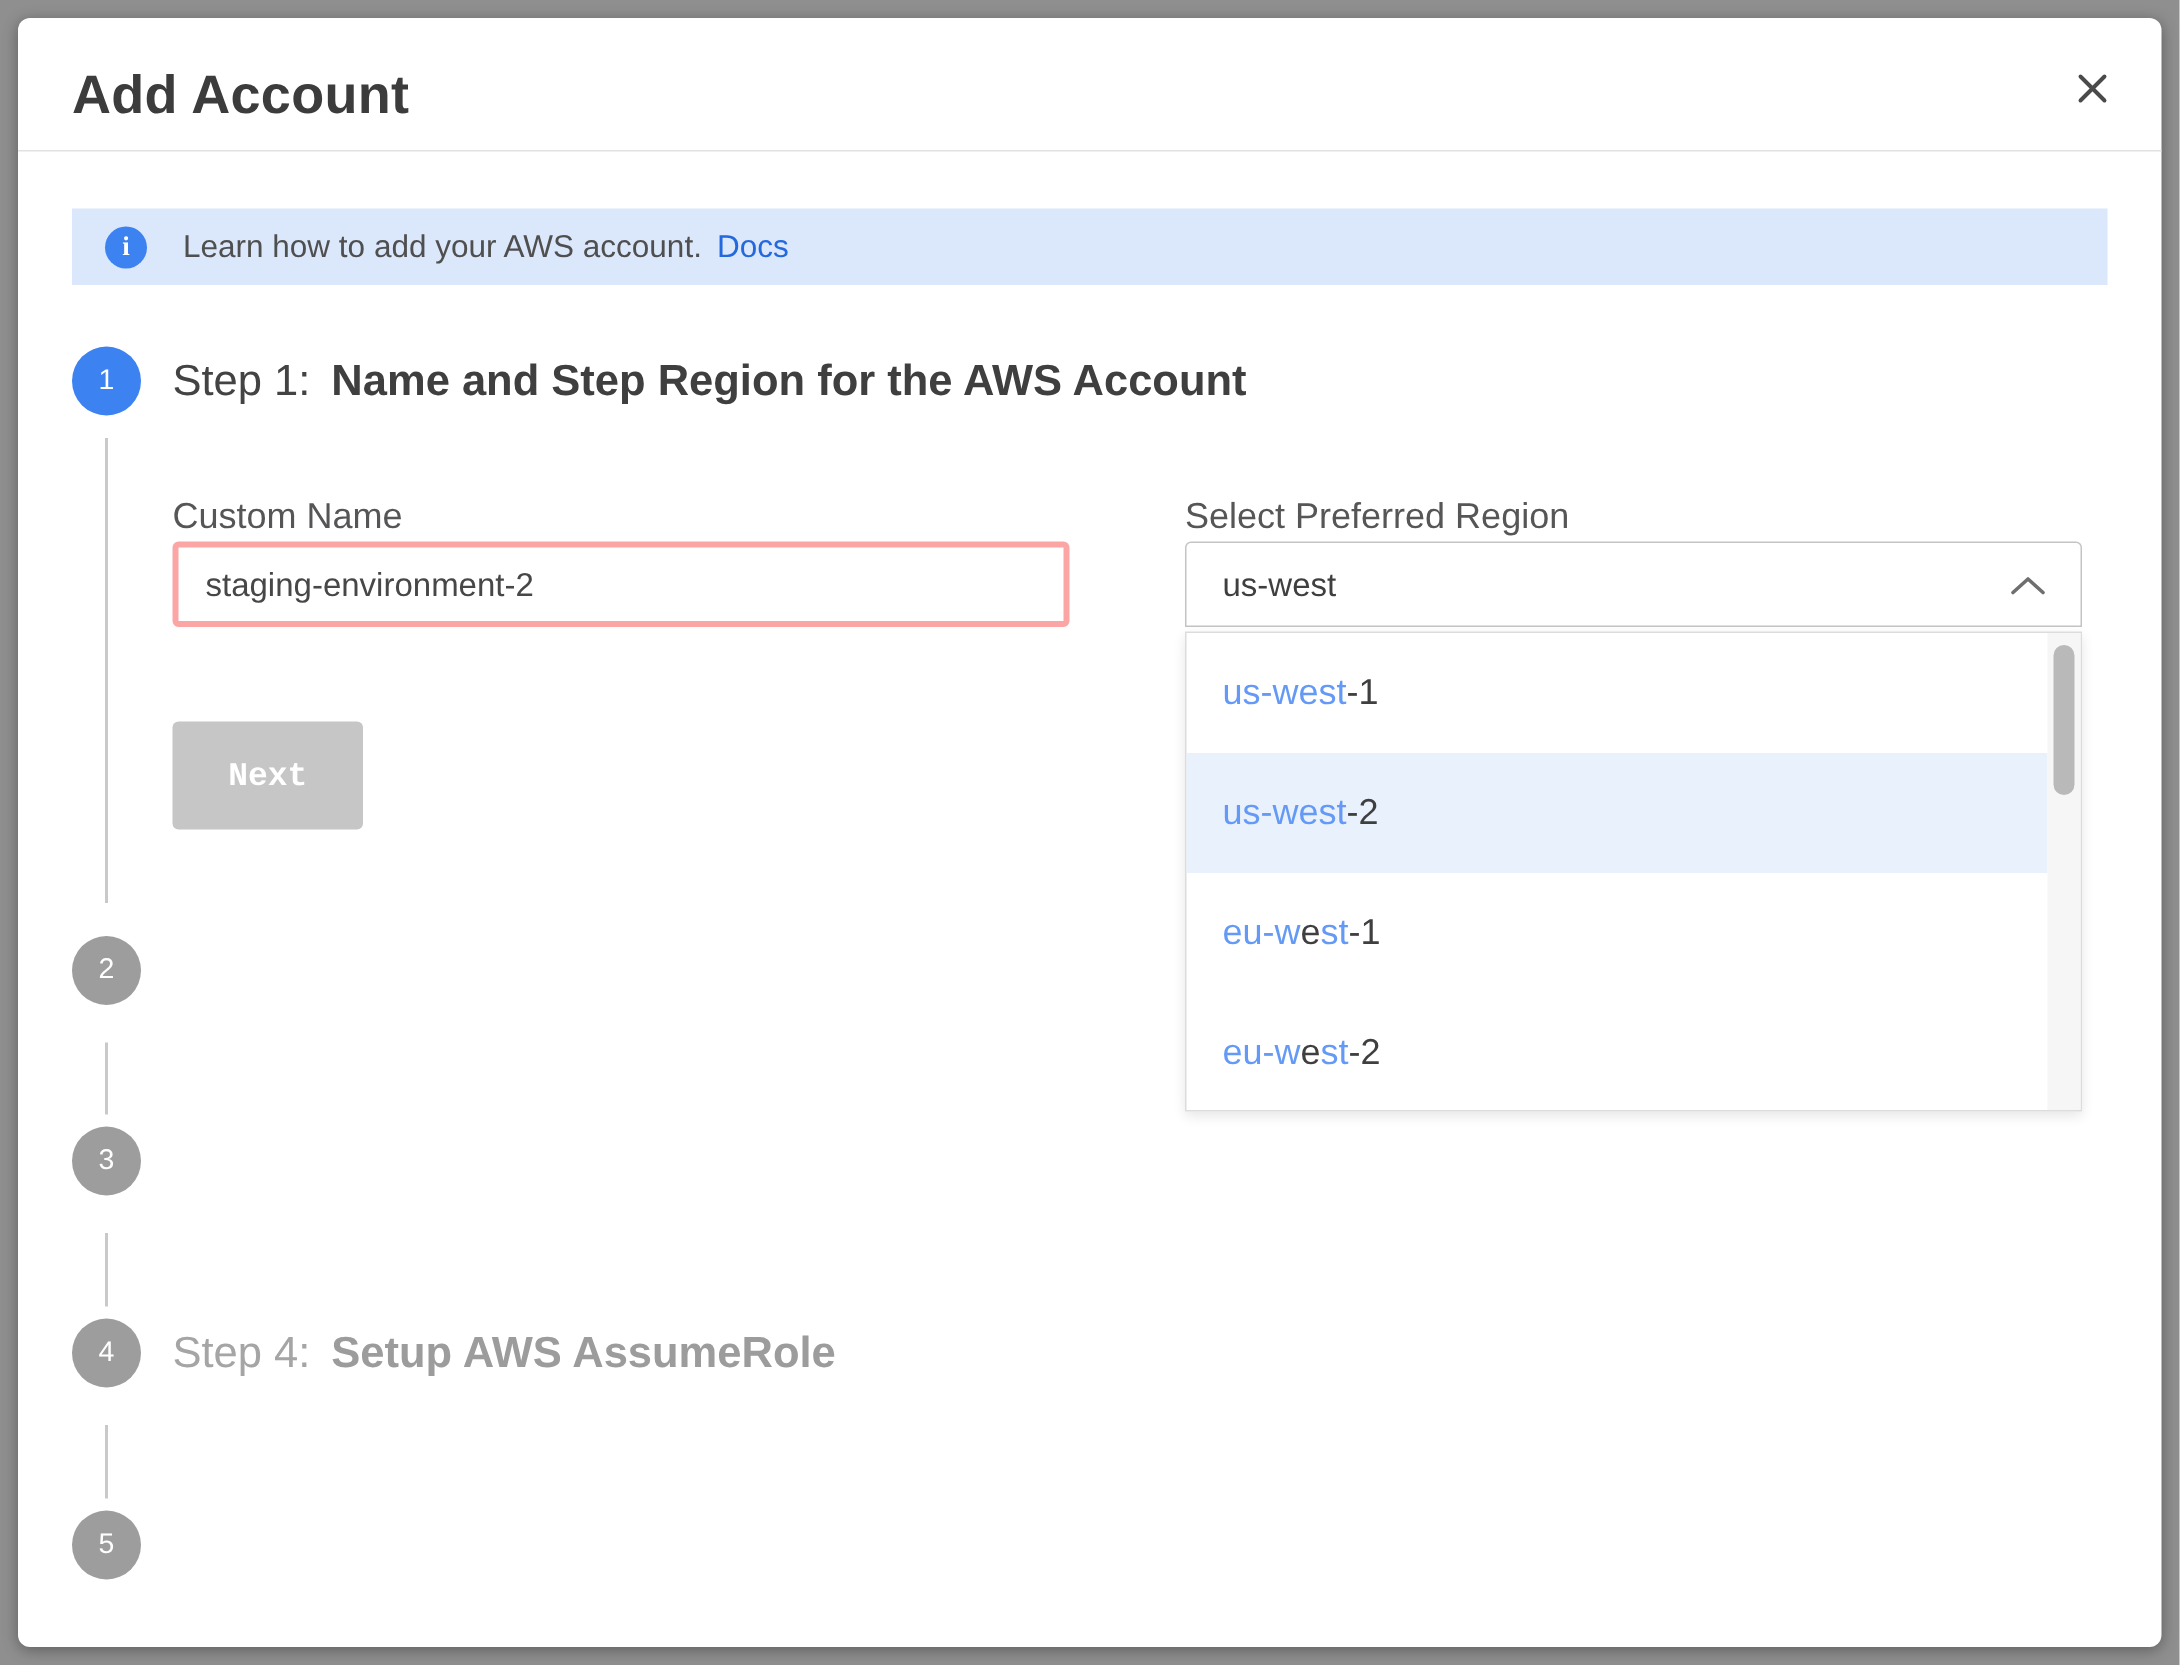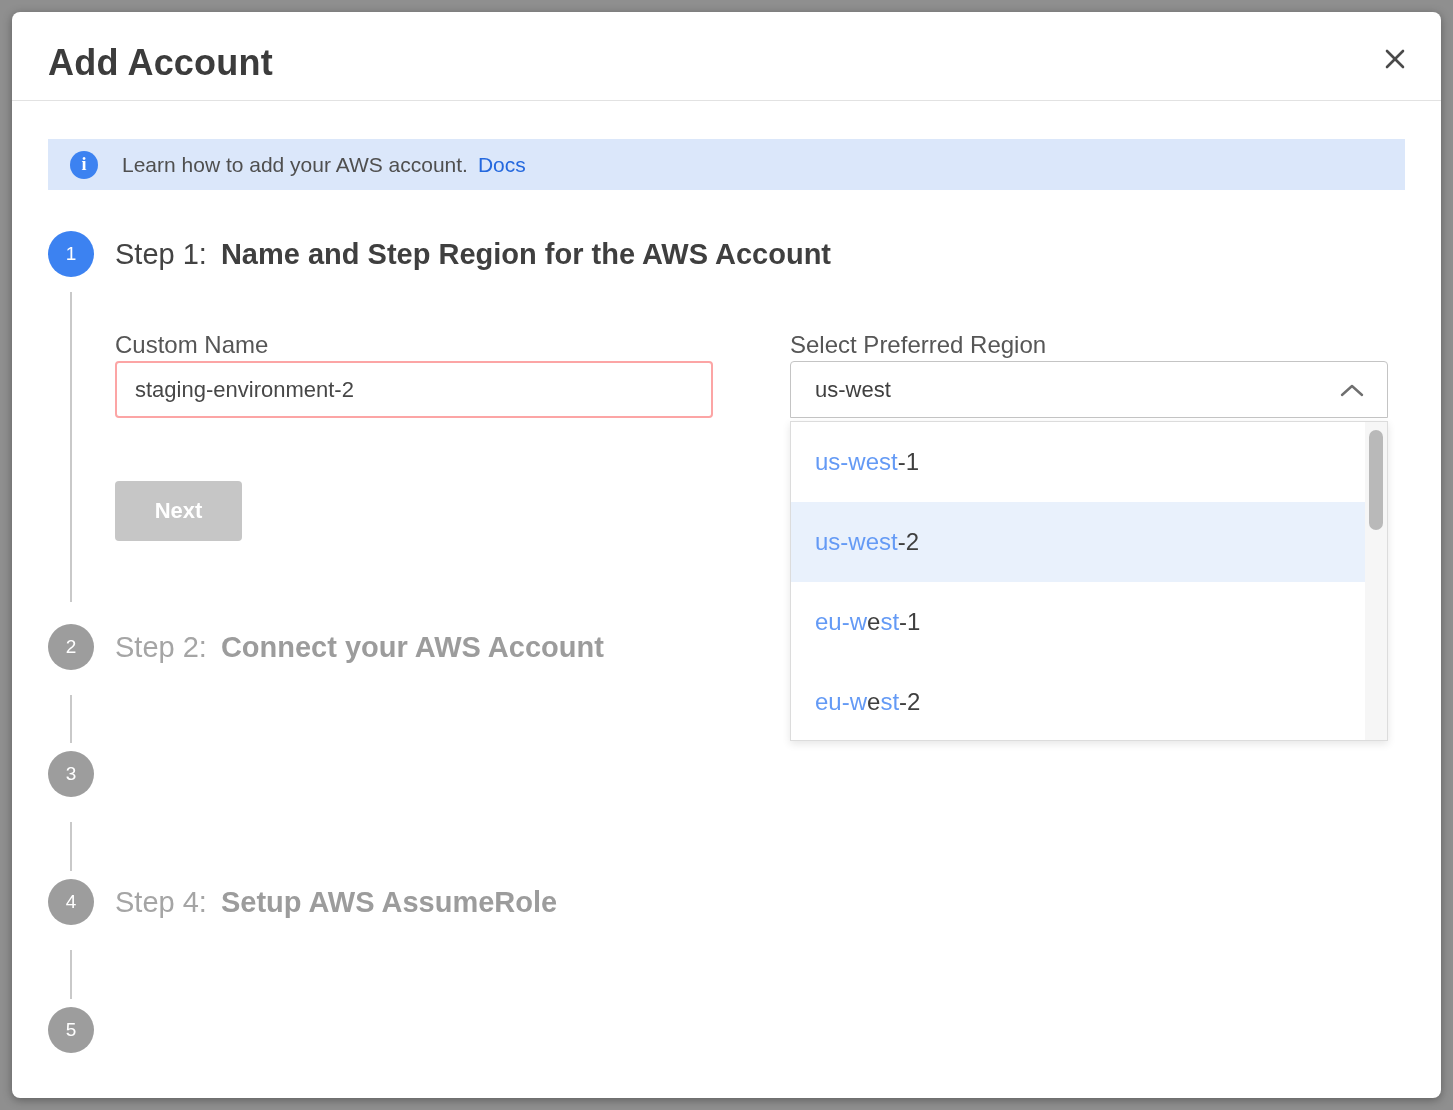--- a/index.html
+++ b/index.html
@@ -65,27 +65,27 @@
   .c1 { top:280px; height:310px; }
   .c2 { top:683px; height:48px; }
   .c3 { top:810px; height:49px; }
   .c4 { top:938px; height:49px; }
   
   .field-label { position:absolute; top:319px; font-size:24px; color:#565656; }
   .label-left { left:103px; }
   .label-right { left:778px; }
   .text-input {
     position:absolute; left:103px; top:349px; width:598px; height:57px;
-    border:2px solid #fca5a5; border-radius:4px; background:#fff;
+    border:4px solid #fca5a5; border-radius:4px; background:#fff;
     font-family:inherit; font-size:22px; color:#474747; padding:0 18px;
   }
   .next-btn {
-    position:absolute; left:103px; top:469px; width:127px; height:60px;
+    position:absolute; left:103px; top:469px; width:127px; height:72px;
     background:#c6c6c6; border:none; border-radius:4px;
-    color:#ffffff; font-size:22px; font-weight:700; font-family:Liberation Sans, sans-serif;
+    color:#ffffff; font-size:22px; font-weight:700; font-family:Liberation Mono, monospace;
     cursor:not-allowed;
   }
   
   .select-box {
     position:absolute; left:778px; top:349px; width:598px; height:57px;
     border:1px solid #c4c4c4; border-radius:4px 4px 0 0; background:#fff;
     display:flex; align-items:center; cursor:pointer;
   }
   .select-value { margin-left:24px; font-size:22px; color:#3f3f3f; flex:1; }
   .chevron { margin-right:22px; display:flex; align-items:center; }
@@ -177,23 +177,20 @@
           <span class="rest">-2</span>
         </div>
       </div>
     <div class="scroll-track">
       <div class="scroll-thumb"></div>
     </div>
   </div>
 
   <div class="step-row gray row-s2">
     <div class="step-circle inactive">2</div>
-    <div class="step-title">
-      <span class="prefix">Step 2:</span><span class="name">Connect your AWS Account</span>
-    </div>
   </div>
   <div class="connector c2"></div>
 
   <div class="step-row gray row-s3">
     <div class="step-circle inactive">3</div>
   </div>
   <div class="connector c3"></div>
 
   <div class="step-row gray row-s4">
     <div class="step-circle inactive">4</div>

